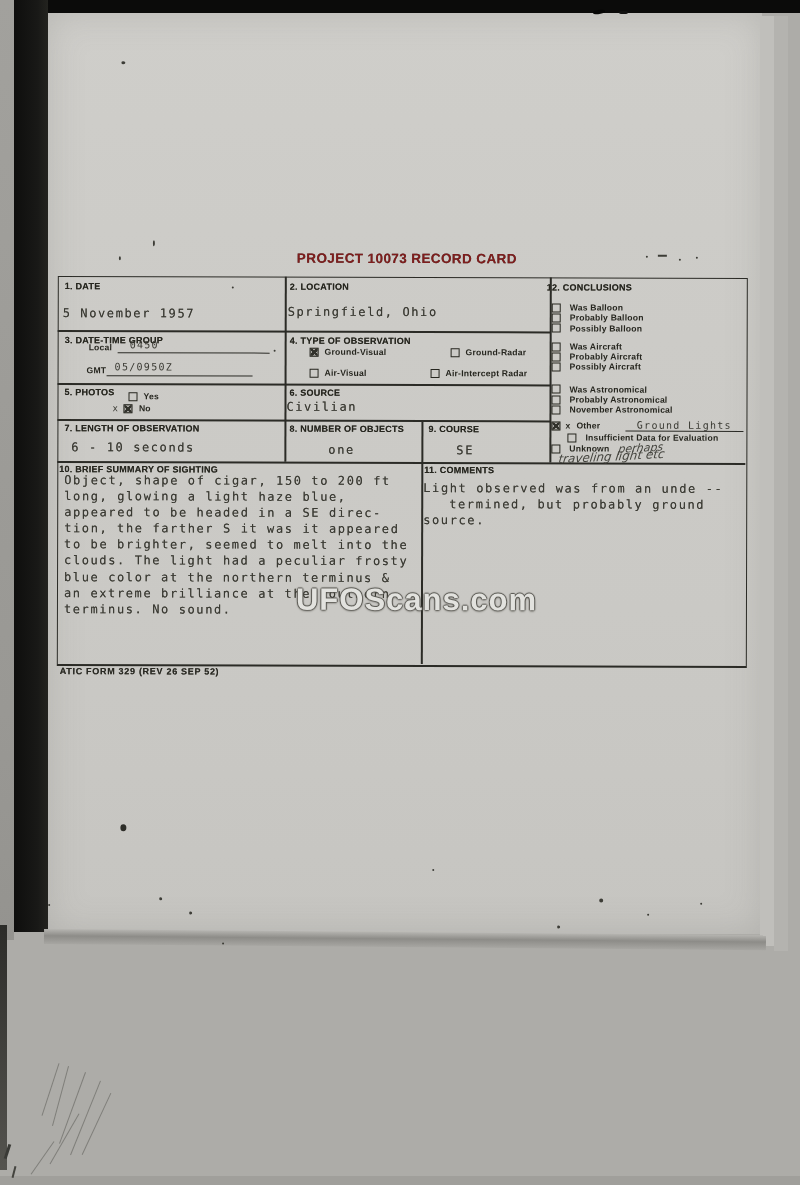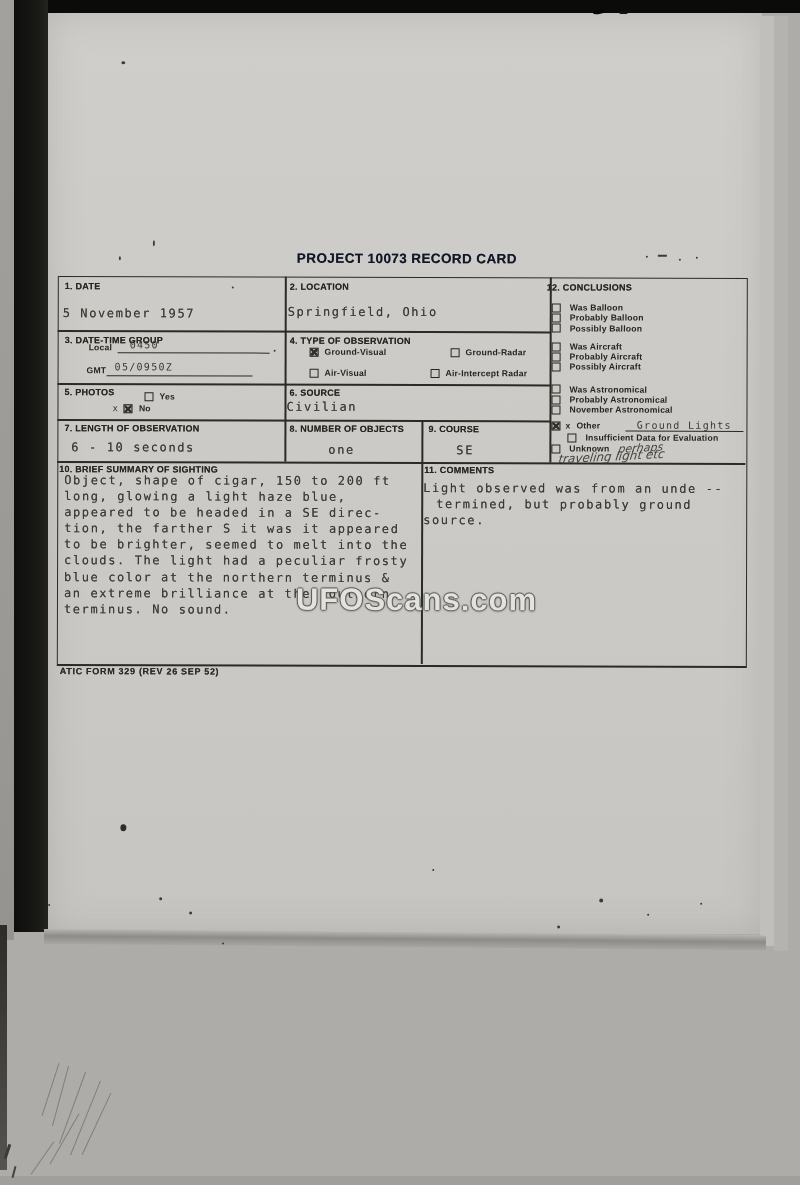--- a/index.html
+++ b/index.html
@@ -16,21 +16,21 @@
   .paper{left:48px;top:13px;width:714px;height:921px;
          background:linear-gradient(180deg,#cfcecA 0%,#cccbc7 35%,#cac9c5 65%,#c6c5c1 100%);
          box-shadow:inset 0 0 35px rgba(120,120,114,.25);}
   .edge-band1{left:760px;top:16px;width:14px;height:930px;background:#c0bfbb;}
   .edge-band2{left:774px;top:16px;width:14px;height:935px;background:#b4b3af;}
   .paper-bottom-shadow{left:44px;top:929px;width:722px;height:15px;
          background:linear-gradient(180deg,#b5b4b0,#8d8c88 45%,#a7a6a2);
          transform:rotate(0.5deg);transform-origin:left center;}
   
   .card{left:0;top:0;width:800px;height:1185px;transform:rotate(0.15deg);}
-  .title{font-weight:bold;font-size:13.5px;letter-spacing:.4px;color:#0f172a;text-shadow:0 0 .6px #55544e;white-space:nowrap;}
+  .title{font-weight:bold;font-size:13.5px;letter-spacing:.4px;color:#7f1d1d;text-shadow:0 0 .6px #55544e;white-space:nowrap;}
   .lbl{font-weight:bold;font-size:9px;letter-spacing:.25px;color:#26261f;white-space:nowrap;text-shadow:0 0 .4px #5a5952;}
   .lbl-sm{font-weight:bold;font-size:8.6px;letter-spacing:.2px;color:#26261f;white-space:nowrap;}
   .typed{font-family:"DejaVu Sans Mono",monospace;font-size:12px;letter-spacing:1.6px;color:#3a3a33;white-space:nowrap;text-shadow:0 0 .5px #6a6962;}
   .typed-sm{font-family:"DejaVu Sans Mono",monospace;font-size:10px;letter-spacing:1.3px;color:#3a3a33;white-space:nowrap;}
   .line{background:#2b2b26;}
   .cb{display:inline-block;width:7px;height:7px;border:1.6px solid #26261f;vertical-align:middle;flex:none;}
   .cb.checked{background:
       linear-gradient(45deg,transparent 38%,#32322c 38%,#32322c 62%,transparent 62%),
       linear-gradient(-45deg,transparent 38%,#32322c 38%,#32322c 62%,transparent 62%),
       rgba(50,50,45,.25);}
@@ -116,21 +116,21 @@
     <div class="abs opt" style="left:309px;top:368px;">
       <span class="cb"></span>
       <span class="lbl-sm">Air-Visual</span>
     </div>
     <div class="abs opt" style="left:430px;top:368px;">
       <span class="cb"></span>
       <span class="lbl-sm">Air-Intercept Radar</span>
     </div>
 
     <div class="abs lbl" style="left:64px;top:388px;">5. PHOTOS</div>
-    <div class="abs opt" style="left:144px;top:392px;">
+    <div class="abs opt" style="left:128px;top:392px;">
       <span class="cb"></span>
       <span class="lbl-sm">Yes</span>
     </div>
     <div class="abs opt" style="left:112px;top:404px;">
       <span class="typed-sm" style="font-size:9px;letter-spacing:0;">x</span>
       <span class="cb checked"></span>
       <span class="lbl-sm">No</span>
     </div>
 
     <div class="abs lbl" style="left:289px;top:388px;">6. SOURCE</div>
@@ -152,21 +152,21 @@
       <div>to be brighter, seemed to melt into the</div>
       <div>clouds. The light had a peculiar frosty</div>
       <div>blue color at the northern terminus &amp;</div>
       <div>an extreme brilliance at the southern</div>
       <div>terminus. No sound.</div>
     </div>
 
     <div class="abs lbl" style="left:424px;top:465px;">11. COMMENTS</div>
     <div class="abs typed mline" style="left:423px;top:480px;">
       <div>Light observed was from an unde --</div>
-      <div style="padding-left:13px;">termined, but probably ground</div>
+      <div style="padding-left:26px;">termined, but probably ground</div>
       <div style="">source.</div>
     </div>
 
     <div class="abs lbl" style="left:546px;top:282px;">12. CONCLUSIONS</div>
     <div class="abs concl" style="left:551px;top:302px;">
       <div class="grp">
         <div class="row">
             <span class="cb"></span>
             <span class="lbl-sm">Was Balloon</span>
           </div>

